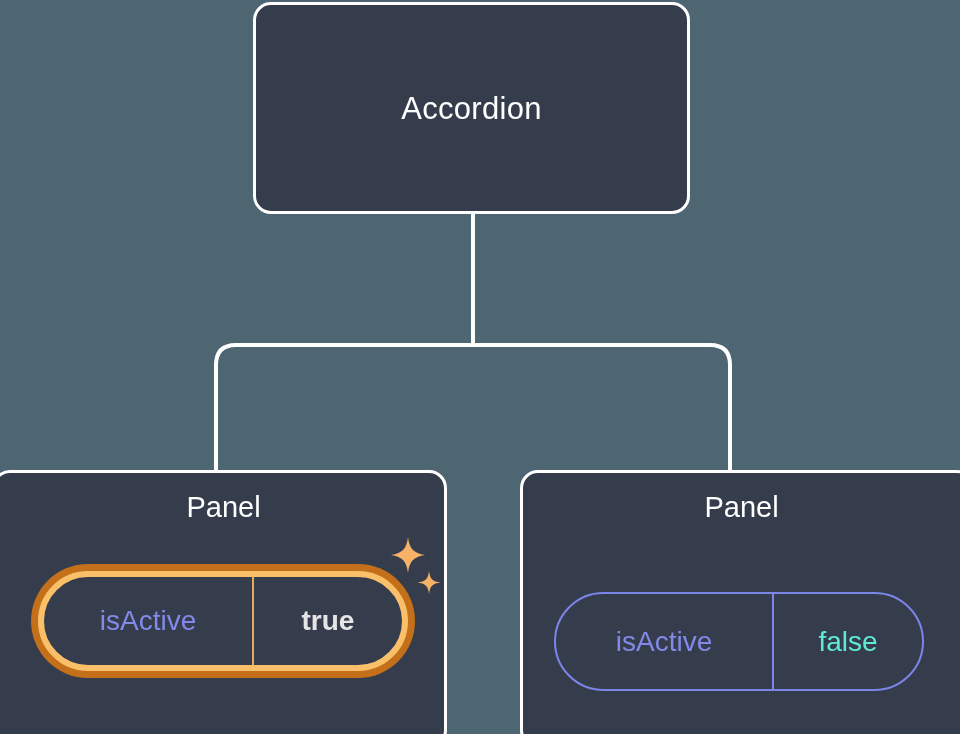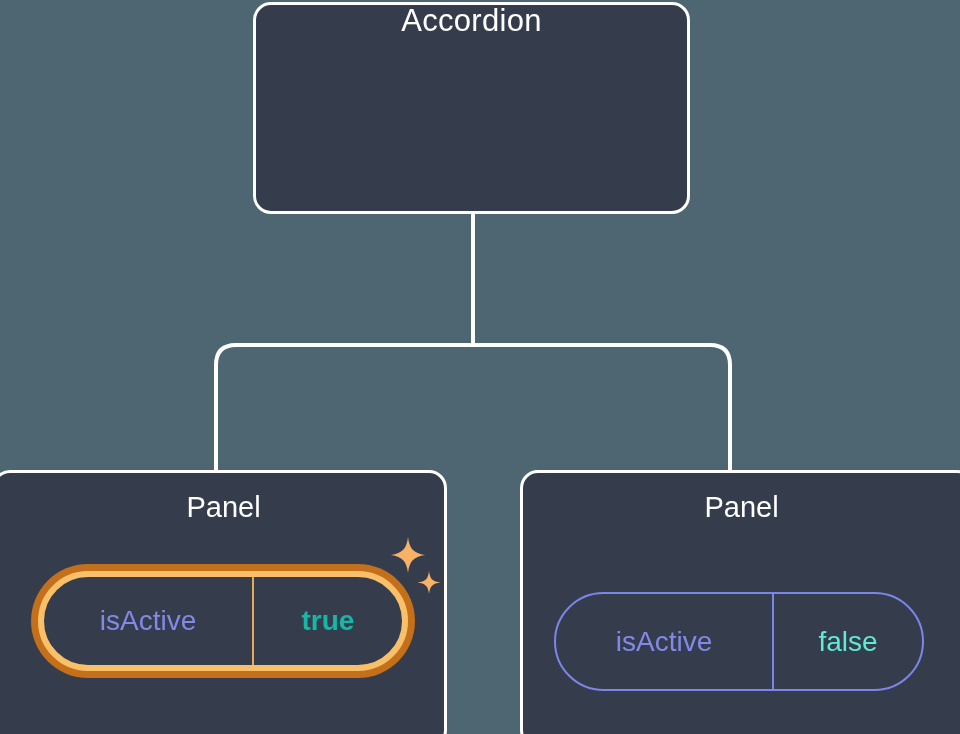--- a/index.html
+++ b/index.html
@@ -38,20 +38,21 @@
     background: #353d4d;
     border: 3px solid #ffffff;
     border-radius: 18px;
   }
   .node-accordion {
     left: 253px;
     top: 2px;
     width: 437px;
     height: 212px;
     display: flex;
+    align-items: center;
     justify-content: center;
   }
   .node-title-root {
     color: #ffffff;
     font-size: 31px;
     letter-spacing: 0.3px;
     line-height: 1;
   }
 
   .panel-card {
@@ -111,21 +112,21 @@
     border: 6px solid #f9c069;
     box-shadow: 0 0 0 7px #c4701a;
   }
   .pill-highlight .pill-key {
     flex: 0 0 208px;
     color: #8289e8;
     border-right: 2px solid #e8a959;
   }
   .pill-highlight .pill-val {
     flex: 1 1 auto;
-    color: #14b8a6;
+    color: #e5e5e5;
     font-weight: bold;
   }
 
   
   .pill-plain {
     left: 554px;
     top: 592px;
     width: 370px;
     height: 99px;
     border-radius: 50px;

